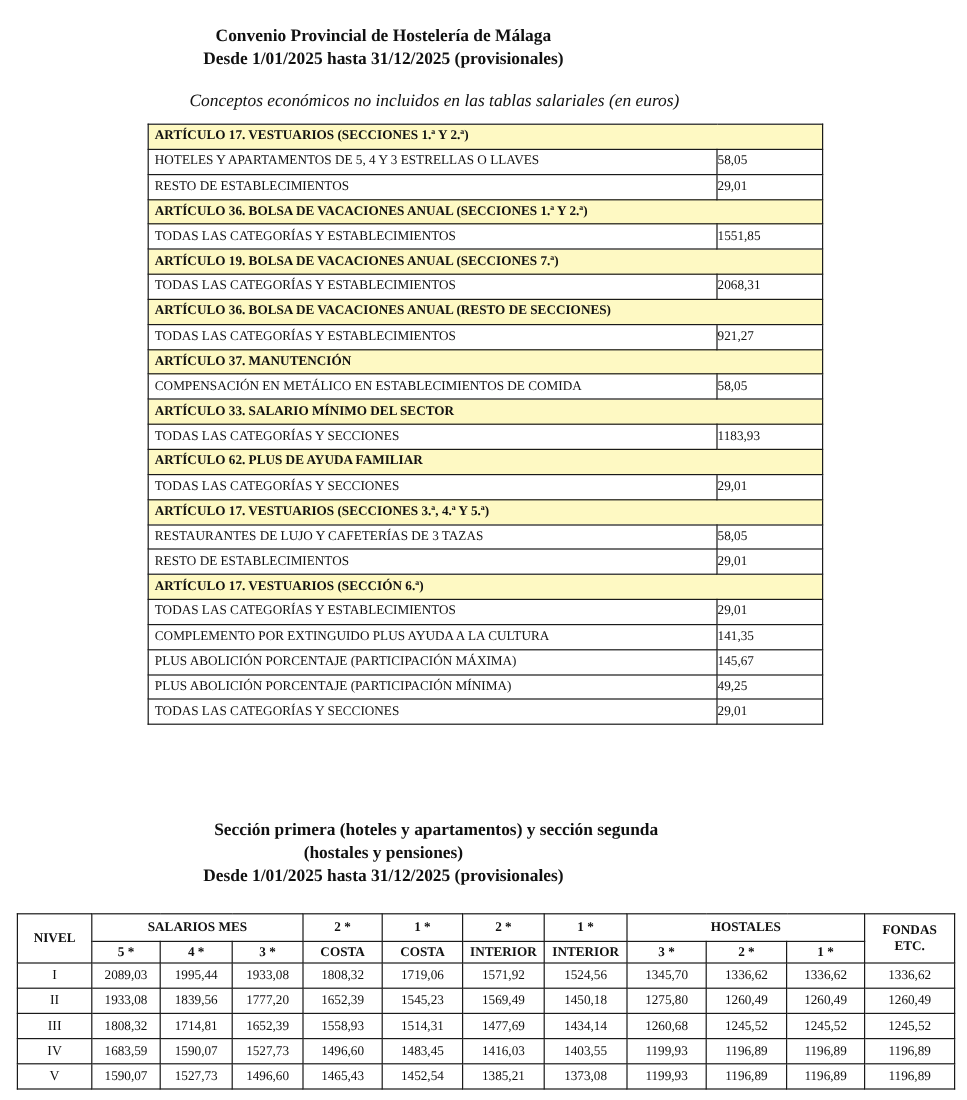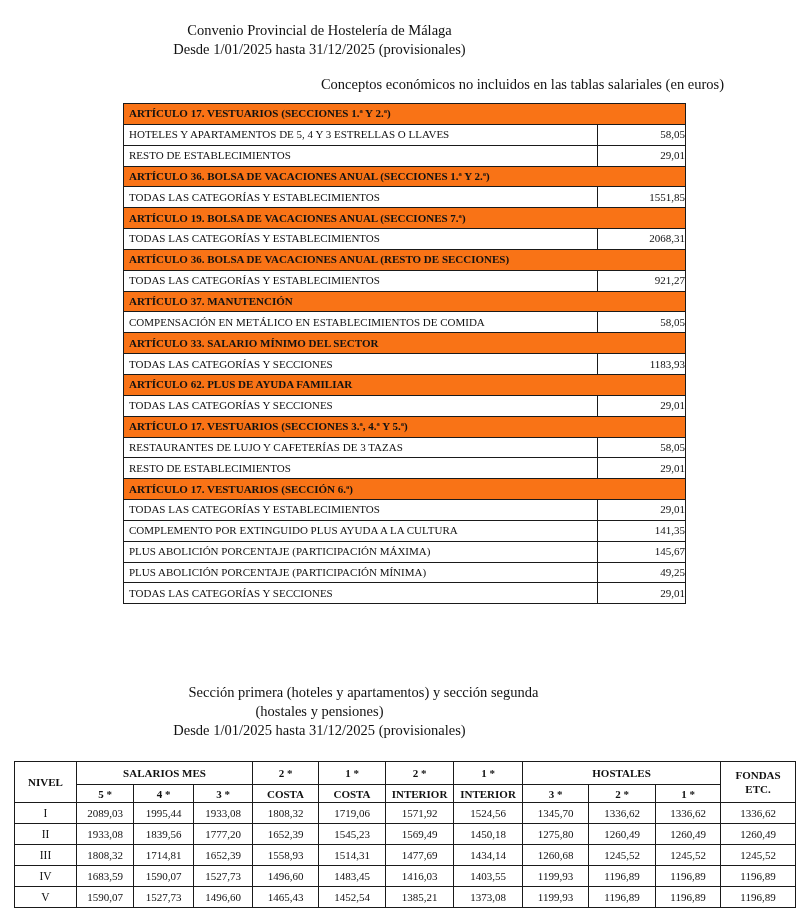--- a/index.html
+++ b/index.html
@@ -2,34 +2,34 @@
 <html><head>
 <meta charset="utf-8">
 <style>
   html, body { margin: 0; padding: 0; background: #ffffff; }
   body {
     width: 806px; height: 917px; position: relative; overflow: hidden;
     font-family: "Liberation Serif", "DejaVu Serif", serif; color: #111;
   }
   .title {
     position: absolute; left: 0; width: 639px; text-align: center;
-    font-weight: normal; font-size: 14.5px; line-height: 19px;
+    font-weight: bold; font-size: 14.5px; line-height: 19px;
   }
   .subtitle {
-    position: absolute; left: 0; width: 724px; text-align: right;
-    font-size: 14.5px; line-height: 19px;
+    position: absolute; left: 0; width: 724px; text-align: center;
+    font-style: italic; font-size: 14.5px; line-height: 19px;
   }
   table { border-collapse: collapse; position: absolute; }
   #t1 { left: 123px; top: 103px; width: 563px; }
   #t1 td {
     border: 1px solid #1a1a1a; height: 19.85px; padding: 0 0 0 5px;
     font-size: 11px; line-height: 19px; white-space: nowrap; vertical-align: middle;
   }
-  #t1 td.val { width: 87px; text-align: right; padding: 0; }
-  #t1 tr.hdr td { background: #f97316; font-weight: bold; }
+  #t1 td.val { width: 87px; text-align: left; padding: 0; }
+  #t1 tr.hdr td { background: #fef9c3; font-weight: bold; }
   #t2 { left: 14px; top: 761px; width: 781px; table-layout: fixed; }
   #t2 th, #t2 td {
     border: 1px solid #1a1a1a; text-align: center; font-size: 11px;
     padding: 0; white-space: nowrap; vertical-align: middle;
   }
   #t2 th { font-weight: bold; }
   #t2 tr.h1 th { height: 22px; }
   #t2 tr.h2 th { height: 17px; }
   #t2 td { height: 20px; }
   #t2 td.nivel { font-size: 11.5px; }

